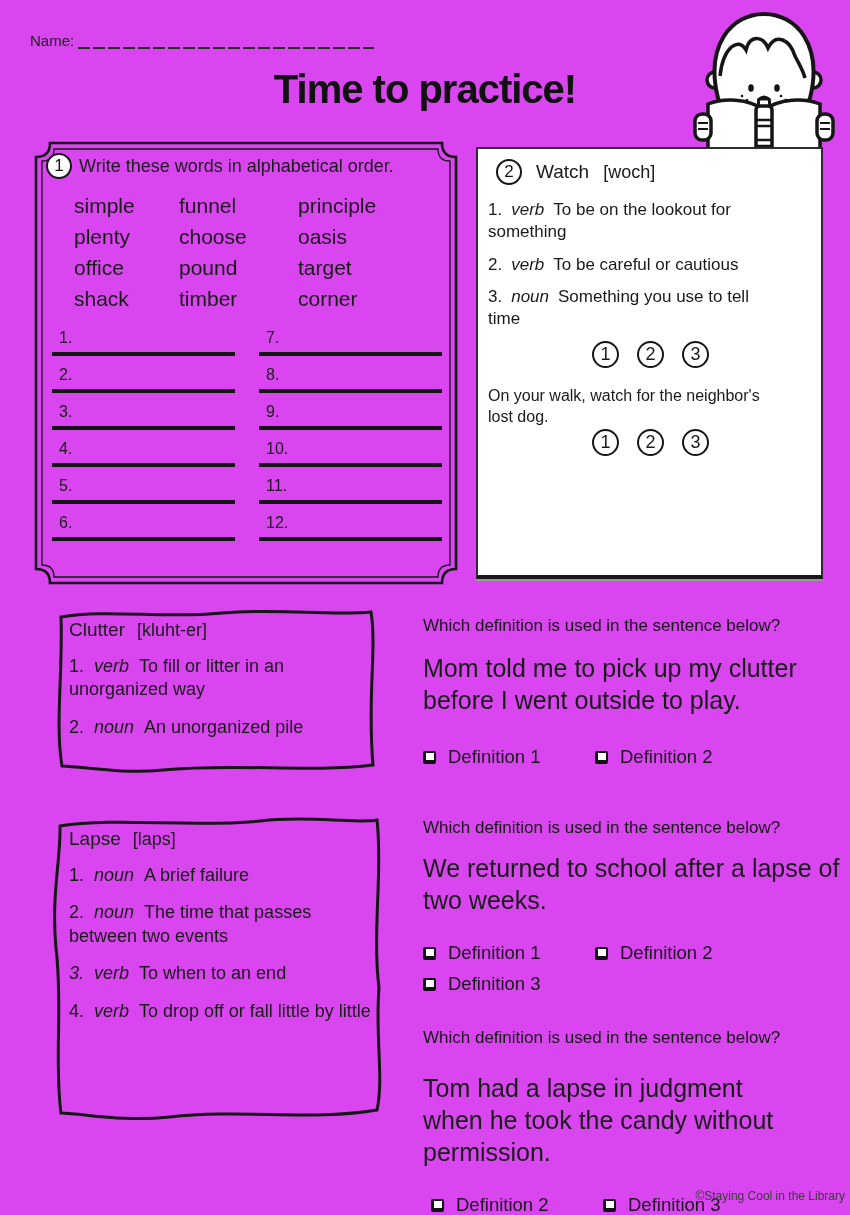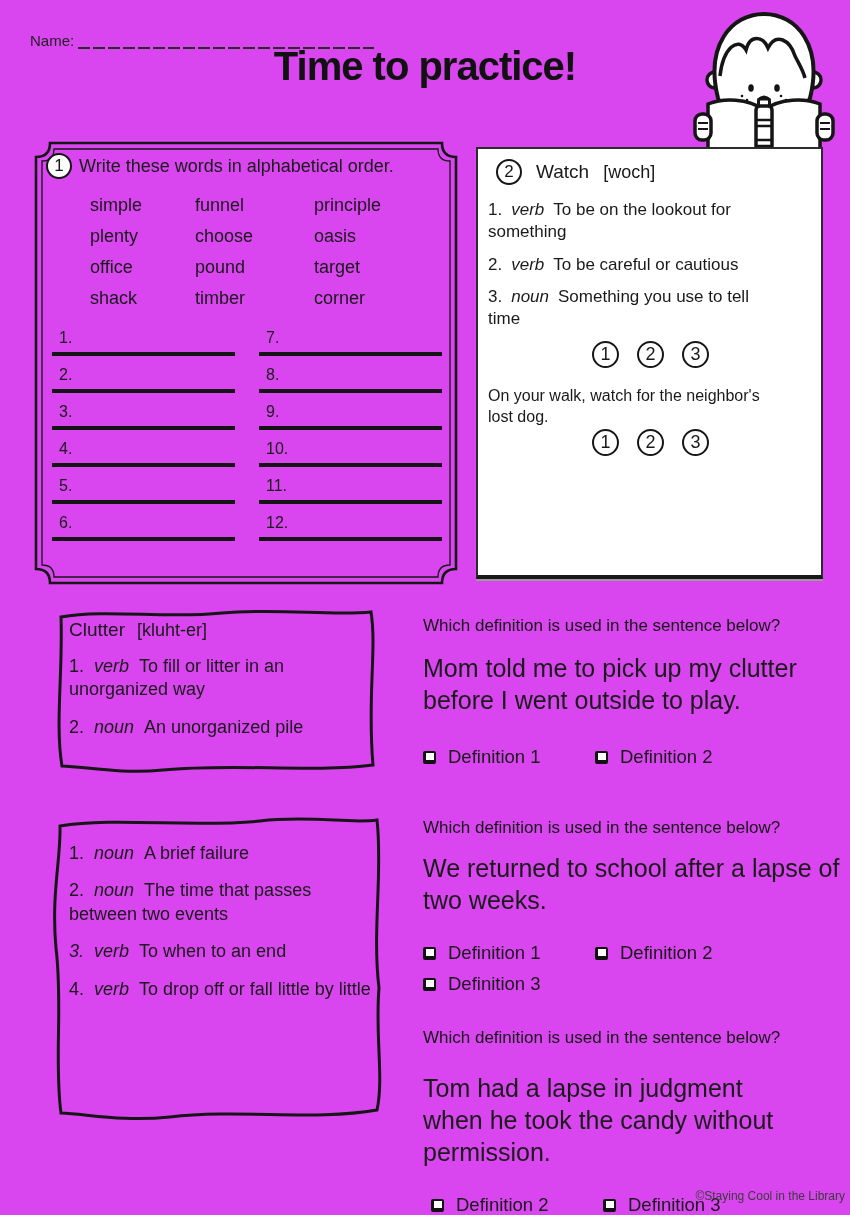--- a/index.html
+++ b/index.html
@@ -10,37 +10,37 @@
     color:#1a1a1a; background:#d946ef; overflow:hidden;
   }
   
   .name-row { position:absolute; left:30px; top:32px; font-size:15px; color:#222; }
   .name-row .nline {
     display:inline-block; width:296px; height:17px; margin-left:4px; vertical-align:bottom;
     background-image:repeating-linear-gradient(90deg,#2b2b2b 0 12px,transparent 12px 15px);
     background-size:100% 2px; background-repeat:no-repeat; background-position:0 100%;
   }
   .title {
-    position:absolute; left:0; right:0; top:44px; text-align:center;
+    position:absolute; left:0; right:0; top:67px; text-align:center;
     font-size:40px; font-weight:700; letter-spacing:-1px; color:#111;
   }
   .kid { position:absolute; left:693px; top:6px; }
   
   .box1 { position:absolute; left:33px; top:140px; width:426px; height:446px; }
   .box1 > svg.frame { position:absolute; inset:0; }
   .b1-header { position:absolute; left:13px; top:13px; display:flex; align-items:center; gap:7px; white-space:nowrap; }
   .circ {
     display:inline-flex; align-items:center; justify-content:center; flex:none;
     width:26px; height:26px; border:2px solid #161616; border-radius:50%;
     font-size:17px; color:#161616; background:#fff;
   }
   .b1-header .ptxt { font-size:18px; }
   .b1-words {
-    position:absolute; left:57px; top:50px; right:10px;
-    display:grid; grid-template-columns:105px 119px auto; line-height:31px; font-size:18px;
+    position:absolute; left:41px; top:50px; right:10px;
+    display:grid; grid-template-columns:105px 119px auto; line-height:31px; font-size:21px;
   }
   .b1-blanks { position:absolute; left:19px; top:188px; right:17px; display:flex; gap:24px; }
   .b1-col { flex:1; }
   .blank { position:relative; height:37px; }
   .blank .bn { position:absolute; left:7px; top:1px; font-size:16px; }
   .blank .bline { position:absolute; left:0; right:0; bottom:9px; height:4px; background:#141414; }
   
   .box2 {
     position:absolute; left:476px; top:147px; width:347px; height:432px;
     border:2px solid #2c2c2c; border-bottom:4px solid #191919;
@@ -264,20 +264,24 @@
           <span class="cb"></span>
           <span class="ol">Definition 2</span>
         </label>
     </div>
   </div>
 
   <div class="lbox">
     <svg class="wavy" width="344" height="316" viewBox="0 0 344 316" preserveAspectRatio="none">
       <path d="M15,16 C70,7 150,18 215,11 C265,5 305,14 332,10 C338,62 327,120 334,178 C330,225 339,268 332,300 C270,311 195,299 125,307 C78,312 42,304 16,303 C9,252 18,195 11,138 C6,85 16,48 15,16 Z" fill="none" stroke="#161616" stroke-width="3"></path>
     </svg>
+    <div class="dword">
+      <span class="w">Lapse</span>
+      <span class="pr">[laps]</span>
+    </div>
     <div class="ddef">
       <span class="dn">1.</span><span class="pos">noun</span><span>A brief failure</span>
     </div>
     <div class="ddef">
       <span class="dn">2.</span><span class="pos">noun</span><span>The time that passes between two events</span>
     </div>
     <div class="ddef">
       <span class="dn it">3.</span><span class="pos">verb</span><span>To when to an end</span>
     </div>
     <div class="ddef">

